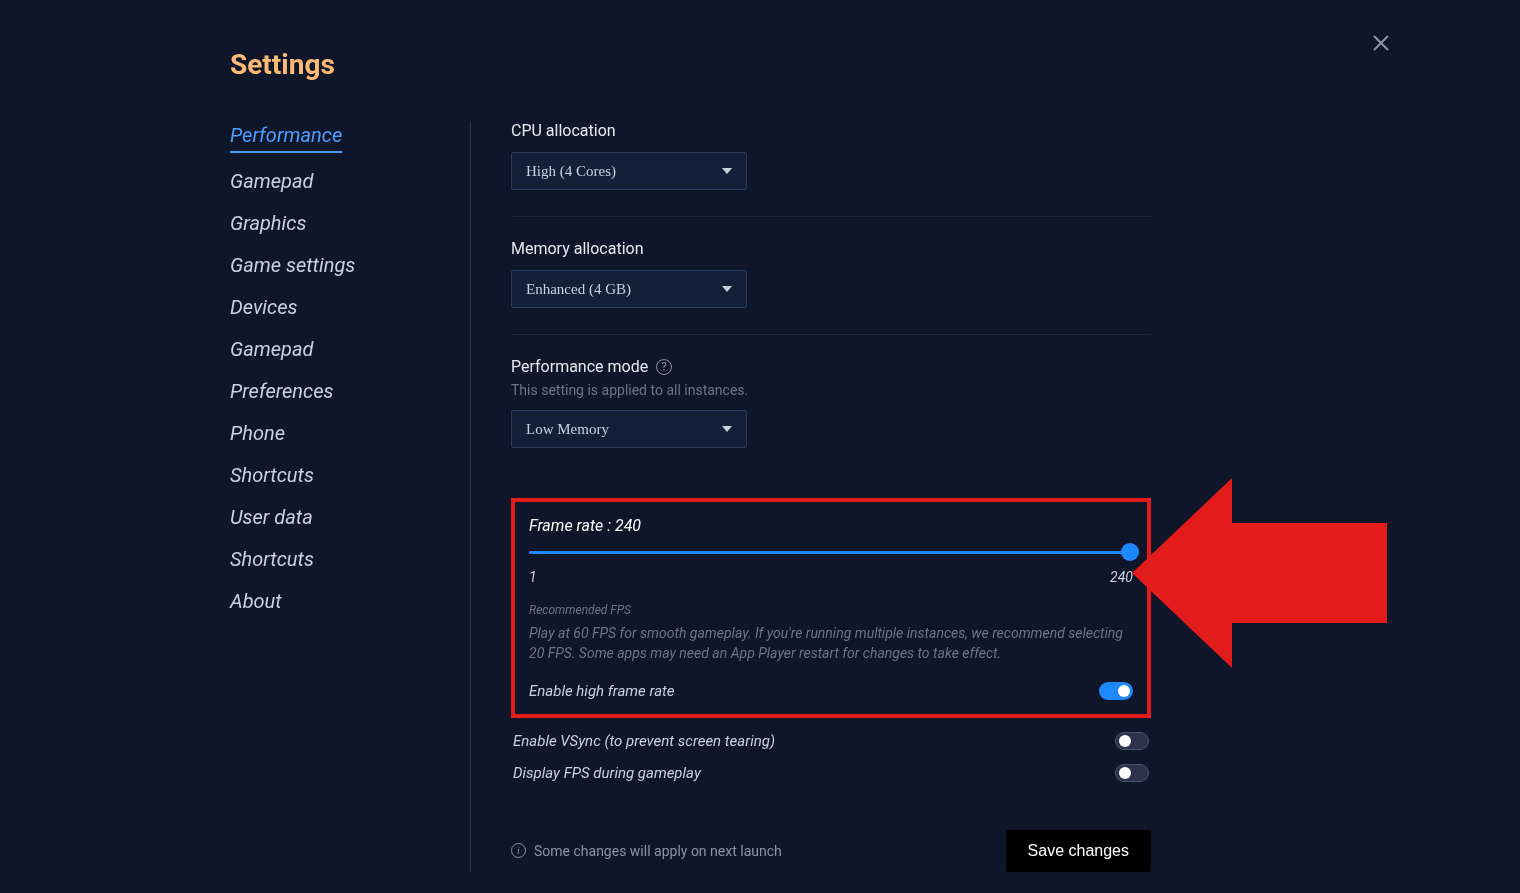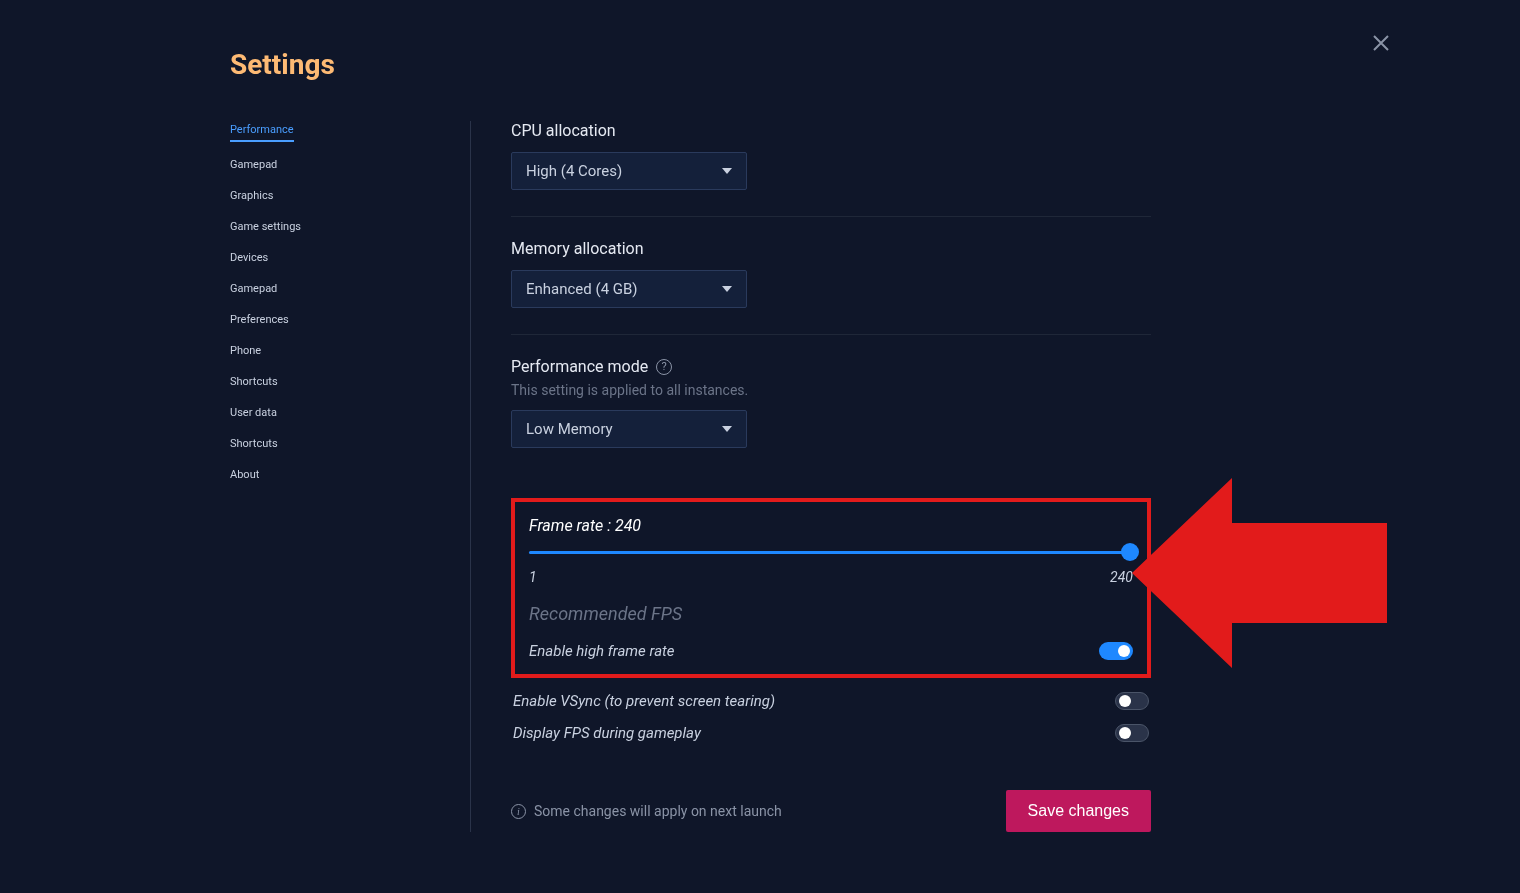--- a/index.html
+++ b/index.html
@@ -2,53 +2,53 @@
 <html><head>
 <meta charset="utf-8">
 <style>
   * { box-sizing: border-box; margin: 0; padding: 0; }
   html, body { width: 1520px; height: 893px; background: #0f1629; font-family: -apple-system, BlinkMacSystemFont, "Segoe UI", Roboto, sans-serif; color: #c9d1e0; overflow: hidden; }
   .container { position: relative; width: 100%; height: 100%; padding: 48px 230px 40px 230px; }
   .close-btn { position: absolute; top: 30px; right: 130px; color: #8a93a6; font-size: 24px; cursor: pointer; background: none; border: none; }
   .title { color: #fdba74; font-size: 28px; font-weight: 700; margin-bottom: 40px; }
   .layout { display: flex; gap: 40px; }
   .sidebar { width: 200px; display: flex; flex-direction: column; gap: 14px; }
-  .sidebar-item { color: #c9d1e0; font-size: 11px; cursor: pointer; padding: 2px 0; }
+  .sidebar-item { color: #c9d1e0; font-size: 20px; cursor: pointer; padding: 2px 0; font-style: italic; }
   .sidebar-item.active { color: #4a9eff; border-bottom: 2px solid #4a9eff; width: fit-content; padding-bottom: 4px; }
   .divider-v { width: 1px; background: #2a3349; align-self: stretch; }
   .main { flex: 1; max-width: 640px; }
   .section { margin-bottom: 26px; }
   .section-label { color: #e5e9f2; font-size: 16px; margin-bottom: 12px; display: flex; align-items: center; gap: 8px; }
   .section-sublabel { color: #6b7488; font-size: 14px; margin-top: -6px; margin-bottom: 12px; }
-  .select { position: relative; width: 236px; height: 38px; background: #14203a; border: 1px solid #2a3a5c; border-radius: 2px; display: flex; align-items: center; padding: 0 14px; color: #c9d1e0; font-size: 15px; cursor: pointer; }
+  .select { position: relative; width: 236px; height: 38px; background: #14203a; border: 1px solid #2a3a5c; border-radius: 2px; display: flex; align-items: center; padding: 0 14px; color: #c9d1e0; font-size: 15px; cursor: pointer; font-family: Liberation Serif, serif; }
   .select .chevron { margin-left: auto; width: 0; height: 0; border-left: 5px solid transparent; border-right: 5px solid transparent; border-top: 6px solid #c9d1e0; }
   .hr { height: 1px; background: #1f2738; margin: 22px 0 22px 0; }
   .help-circle { display: inline-flex; width: 16px; height: 16px; border: 1.5px solid #8a93a6; border-radius: 50%; align-items: center; justify-content: center; font-size: 11px; color: #8a93a6; }
   .highlight-box { border: 4px solid #e21b1b; padding: 14px 14px 14px 14px; font-style: italic; }
   .fr-label { color: #ffffff; font-size: 16px; margin-bottom: 10px; }
   .slider-wrap { position: relative; height: 16px; }
   .slider-track { position: absolute; top: 6px; left: 0; right: 0; height: 3px; background: #2a3349; border-radius: 2px; }
   .slider-fill { position: absolute; top: 6px; left: 0; height: 3px; background: #1e88ff; border-radius: 2px; width: 100%; }
   .slider-thumb { position: absolute; top: -2px; right: -6px; width: 18px; height: 18px; background: #1e88ff; border-radius: 50%; cursor: pointer; }
   .slider-minmax { display: flex; justify-content: space-between; color: #c9d1e0; font-size: 14px; margin-top: 8px; }
-  .rec-title { color: #6b7488; font-size: 18px; margin-top: 18px; margin-bottom: 6px; }
+  .rec-title { color: #6b7488; font-size: 12px; margin-top: 18px; margin-bottom: 6px; }
   .rec-body { color: #6b7488; font-size: 14px; line-height: 1.45; }
   .toggle-row { display: flex; align-items: flex-end; justify-content: space-between; margin-top: 18px; }
   .toggle-row.outside { margin-top: 14px; padding: 0 2px; font-style: italic; }
   .toggle-label { color: #c9d1e0; font-size: 15px; }
   .toggle { width: 34px; height: 18px; border-radius: 10px; position: relative; cursor: pointer; }
   .toggle.on { background: #1e88ff; }
   .toggle.off { background: #2a3349; border: 1px solid #4a5468; }
   .toggle .knob { position: absolute; width: 12px; height: 12px; background: #ffffff; border-radius: 50%; top: 3px; }
   .toggle.on .knob { right: 3px; }
   .toggle.off .knob { left: 3px; top: 2px; }
   .footer { display: flex; align-items: center; justify-content: space-between; margin-top: 48px; }
   .footer-note { display: flex; align-items: center; gap: 8px; color: #8a93a6; font-size: 14px; }
   .info-circle { width: 15px; height: 15px; border: 1.5px solid #8a93a6; border-radius: 50%; display: inline-flex; align-items: center; justify-content: center; font-size: 10px; color: #8a93a6; font-style: italic; font-family: serif; }
-  .save-btn { background: #be185d; color: #ffffff; border: none; padding: 12px 22px; font-size: 16px; border-radius: 2px; cursor: pointer; }
+  .save-btn { background: #000000; color: #ffffff; border: none; padding: 12px 22px; font-size: 16px; border-radius: 2px; cursor: pointer; }
   .arrow-annotation { position: absolute; top: 468px; left: 1132px; pointer-events: none; }
 </style>
 </head>
 <body>
 
 <div class="container">
   <button class="close-btn">
     <svg width="18" height="18" viewBox="0 0 18 18">
         <path d="M2 2 L16 16 M16 2 L2 16" stroke="#8a93a6" stroke-width="2" fill="none"></path>
       </svg>
@@ -117,20 +117,21 @@
         <div class="slider-wrap">
           <div class="slider-track"></div>
           <div class="slider-fill"></div>
           <div class="slider-thumb"></div>
         </div>
         <div class="slider-minmax">
           <span>1</span>
           <span>240</span>
         </div>
         <div class="rec-title">Recommended FPS</div>
+        <div class="rec-body">Play at 60 FPS for smooth gameplay. If you're running multiple instances, we recommend selecting 20 FPS. Some apps may need an App Player restart for changes to take effect.</div>
         <div class="toggle-row">
           <span class="toggle-label">Enable high frame rate</span>
           <div class="toggle on">
               <div class="knob"></div>
             </div>
         </div>
       </div>
 
       <div class="toggle-row outside">
         <span class="toggle-label">Enable VSync (to prevent screen tearing)</span>

